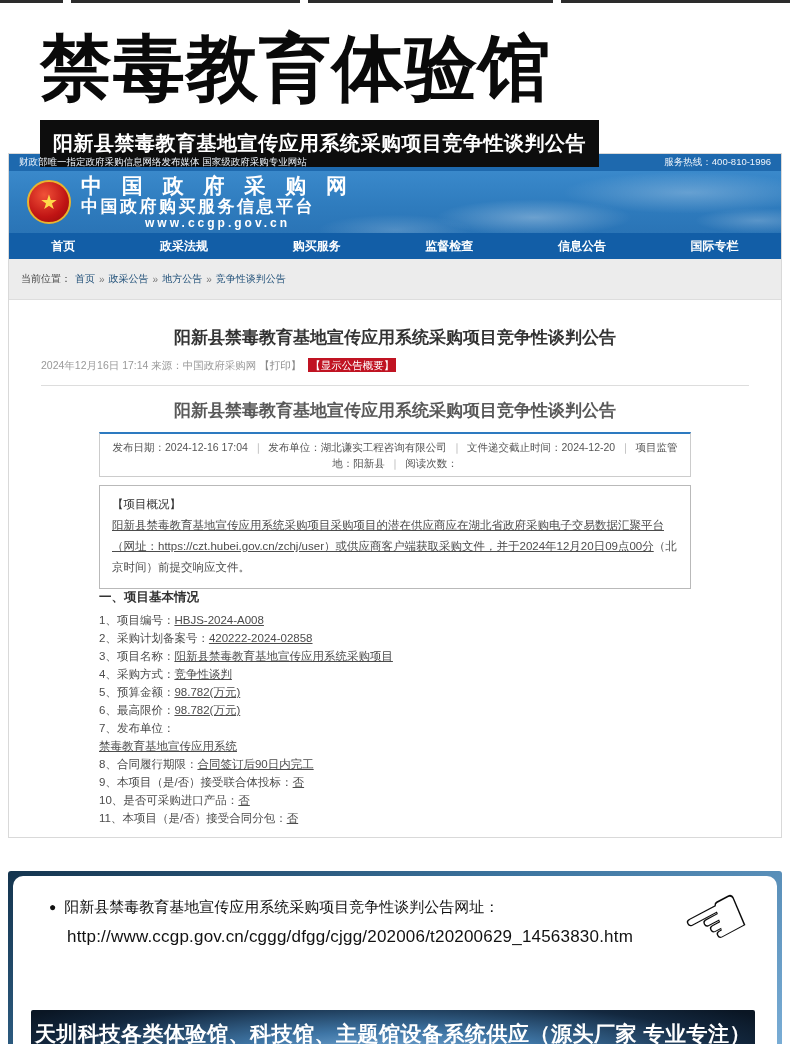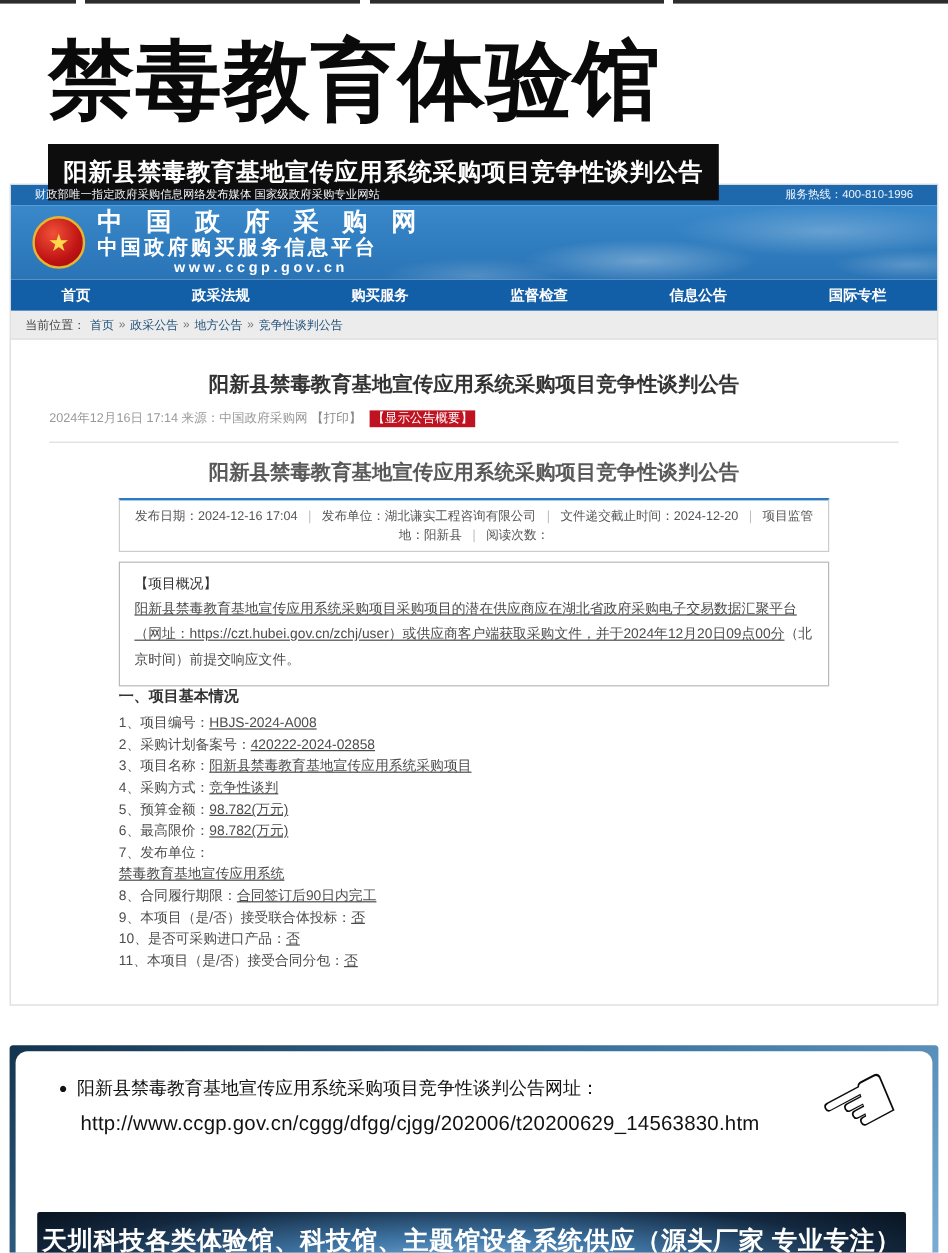--- a/index.html
+++ b/index.html
@@ -7,35 +7,35 @@
   .page { width:790px; height:1044px; position:relative; background:#fff; overflow:hidden; }
   .top-line { height:3px; background:linear-gradient(90deg,#2c2c2c 0 8%, #fff 8% 9%, #2c2c2c 9% 38%, #fff 38% 39%, #2c2c2c 39% 70%, #fff 70% 71%, #2c2c2c 71% 100%); }
 
   
   .hero { padding:28px 0 0 40px; height:150px; }
   .hero h1 { font-size:72px; font-weight:900; color:#0a0a0a; letter-spacing:1px; line-height:1.05; }
   .hero-banner { display:inline-block; margin-top:13px; background:#0d0d0d; color:#fff; font-size:20px; font-weight:bold; padding:10px 13px; letter-spacing:.5px; }
 
   
   .site { margin:0 8px; height:685px; border:1px solid #d9d9d9; overflow:hidden; background:#fff; }
-  .site-topbar { height:17px; background:#1e69ae; color:#eef4fb; font-size:9.5px; display:flex; justify-content:space-between; align-items:center; padding:0 20px; }
+  .site-topbar { height:17px; background:#1e69ae; color:#eef4fb; font-size:9.5px; display:flex; justify-content:space-between; align-items:center; padding:0 10px; }
   .site-header { height:62px; background:linear-gradient(180deg,#3a89cb 0%,#2f7cbe 55%,#2a74b6 100%); position:relative; display:flex; align-items:center; padding-left:18px; overflow:hidden; }
   .site-header .clouds { position:absolute; inset:0; background:
       radial-gradient(ellipse 140px 26px at 68% 75%, rgba(255,255,255,.30), transparent 70%),
       radial-gradient(ellipse 180px 30px at 88% 35%, rgba(255,255,255,.25), transparent 70%),
       radial-gradient(ellipse 110px 22px at 50% 95%, rgba(255,255,255,.18), transparent 70%),
       radial-gradient(ellipse 90px 18px at 97% 80%, rgba(255,255,255,.22), transparent 70%); }
   .emblem { width:44px; height:44px; border-radius:50%; background:radial-gradient(circle at 38% 32%,#f05138,#c01414 60%,#8f0b0b); border:2px solid #e9b42e; display:flex; align-items:center; justify-content:center; color:#ffd94a; font-size:20px; position:relative; z-index:1; }
   .site-titles { margin-left:10px; color:#fff; position:relative; z-index:1; }
   .site-titles .t1 { font-size:21px; font-weight:bold; letter-spacing:7px; line-height:1.1; }
   .site-titles .t2 { font-size:17px; font-weight:bold; letter-spacing:2.5px; line-height:1.15; }
   .site-titles .t3 { font-size:12px; font-weight:bold; letter-spacing:3px; text-align:center; }
   .site-nav { height:26px; background:#125ea7; display:flex; justify-content:space-around; align-items:center; }
   .site-nav span { color:#fff; font-size:12px; font-weight:bold; cursor:pointer; }
-  .breadcrumb { height:24px; background:#ececec; border-bottom:1px solid #ddd; font-size:10px; color:#444; display:flex; align-items:center; padding-left:12px; gap:4px; }
+  .breadcrumb { height:41px; background:#ececec; border-bottom:1px solid #ddd; font-size:10px; color:#444; display:flex; align-items:center; padding-left:12px; gap:4px; }
   .breadcrumb a { color:#23527a; text-decoration:none; }
   .crumb-sep { color:#777; }
 
   
   .article { padding:26px 32px 0; }
   .article h2 { text-align:center; font-size:17px; color:#333; font-weight:bold; }
   .meta { text-align:left; font-size:10.5px; color:#999; margin-top:10px; }
   .meta .print { color:#888; }
   .meta .badge { background:#c01322; color:#fff; padding:1px 2px; margin-left:4px; }
   .article hr { border:none; border-top:1px solid #ddd; margin:12px 0 0; }

